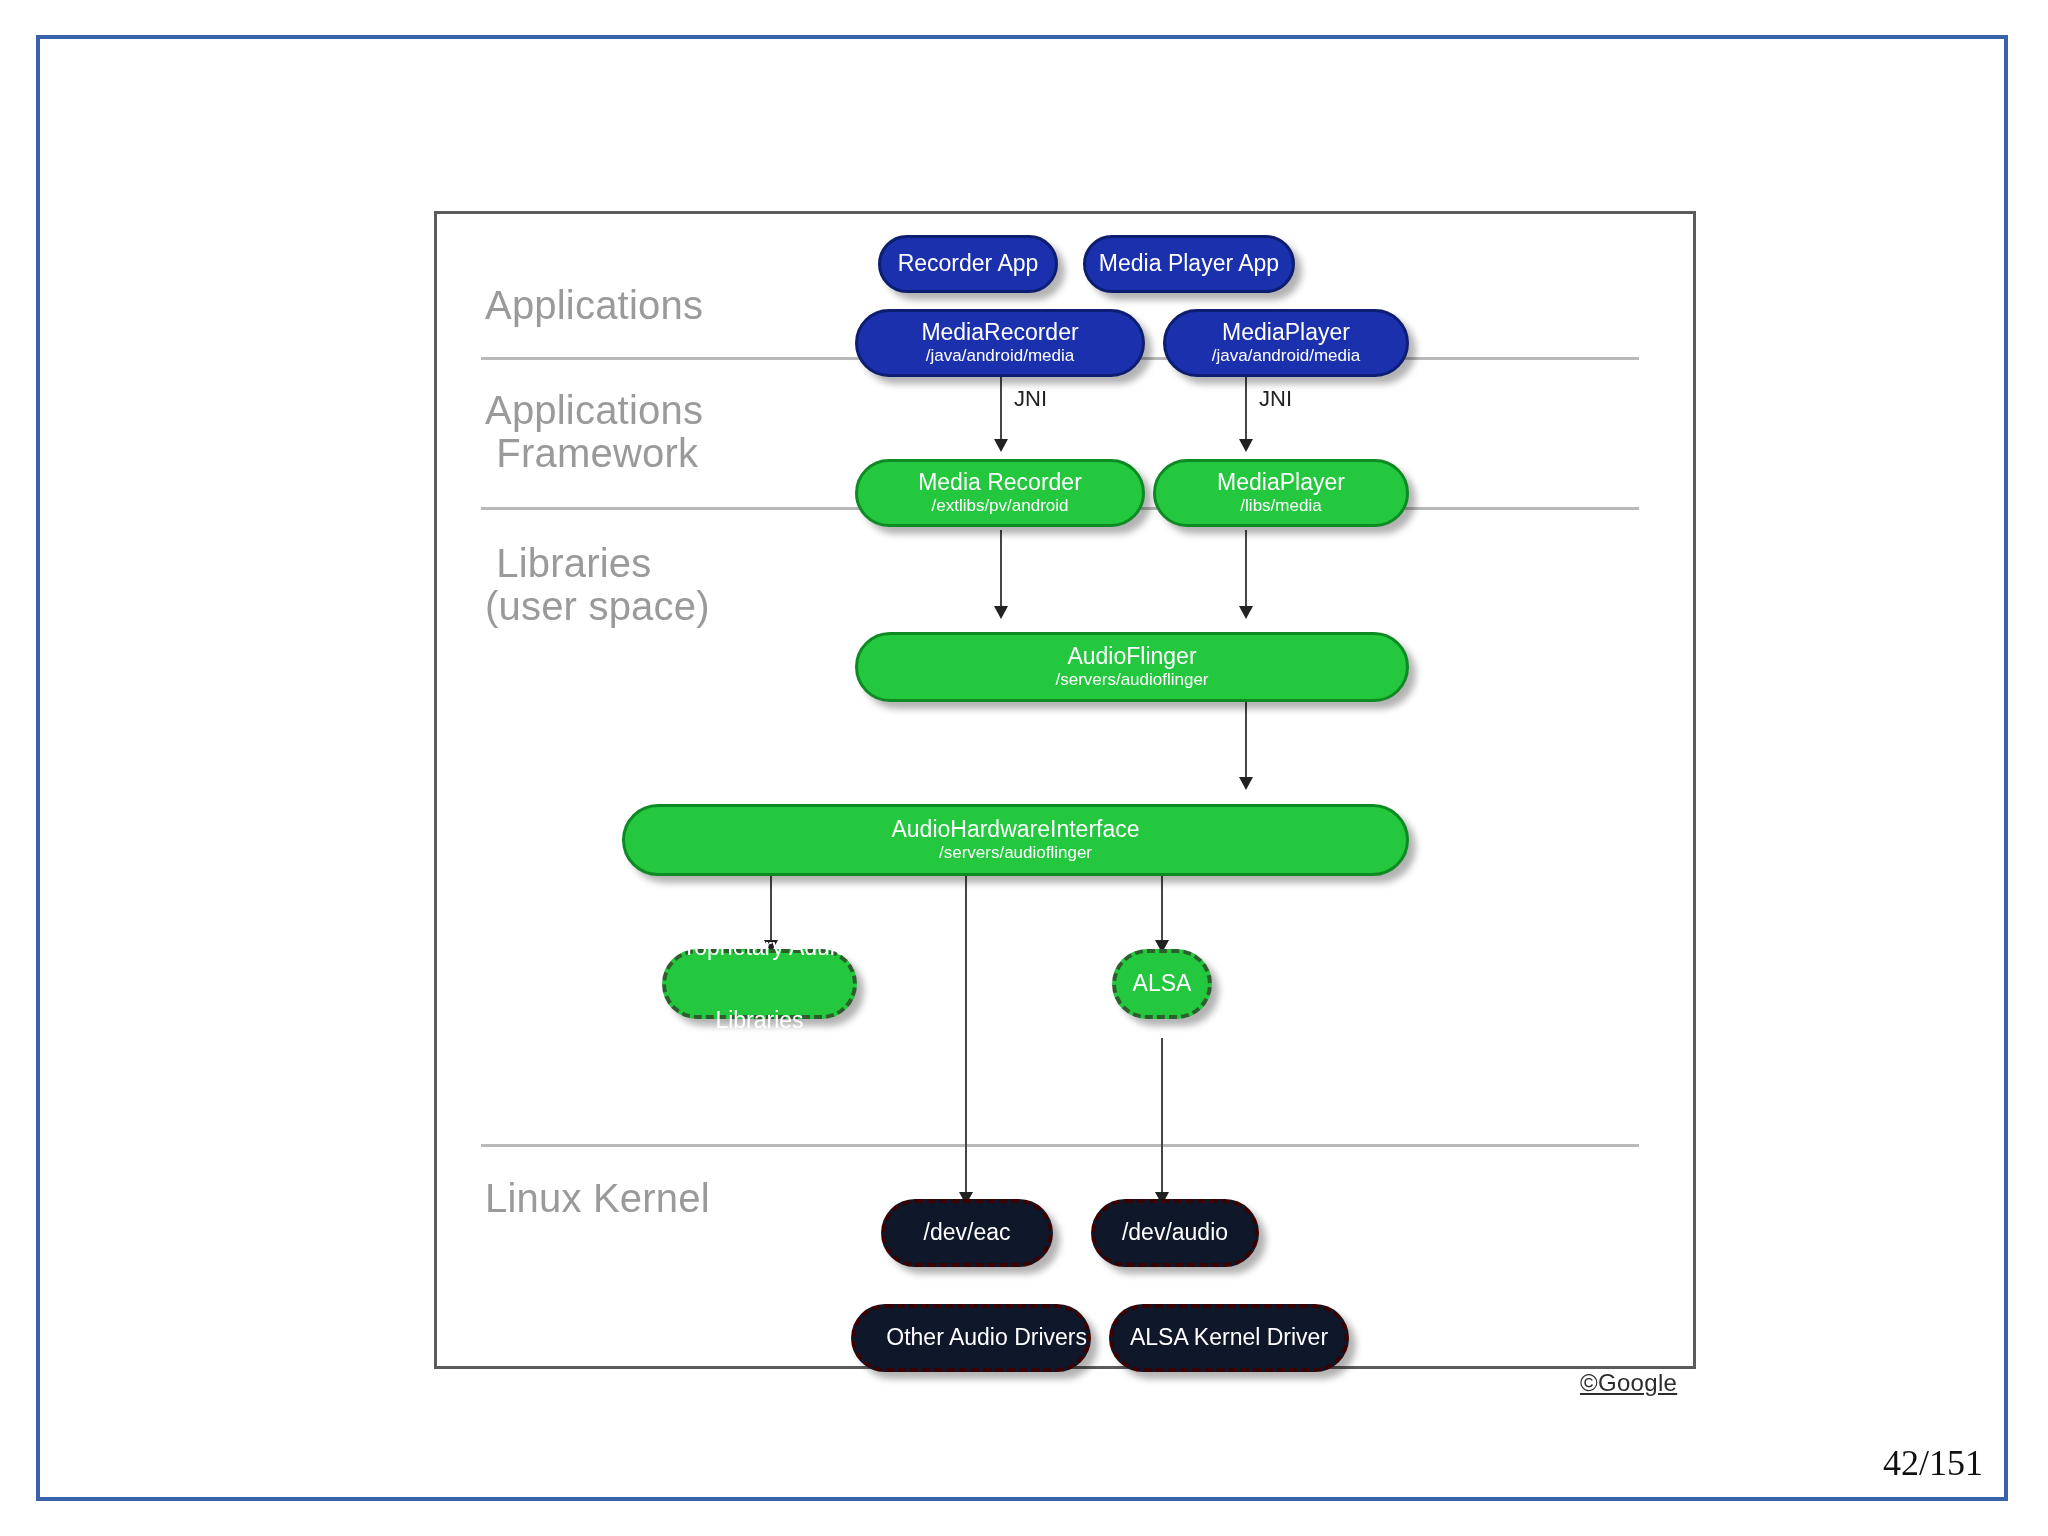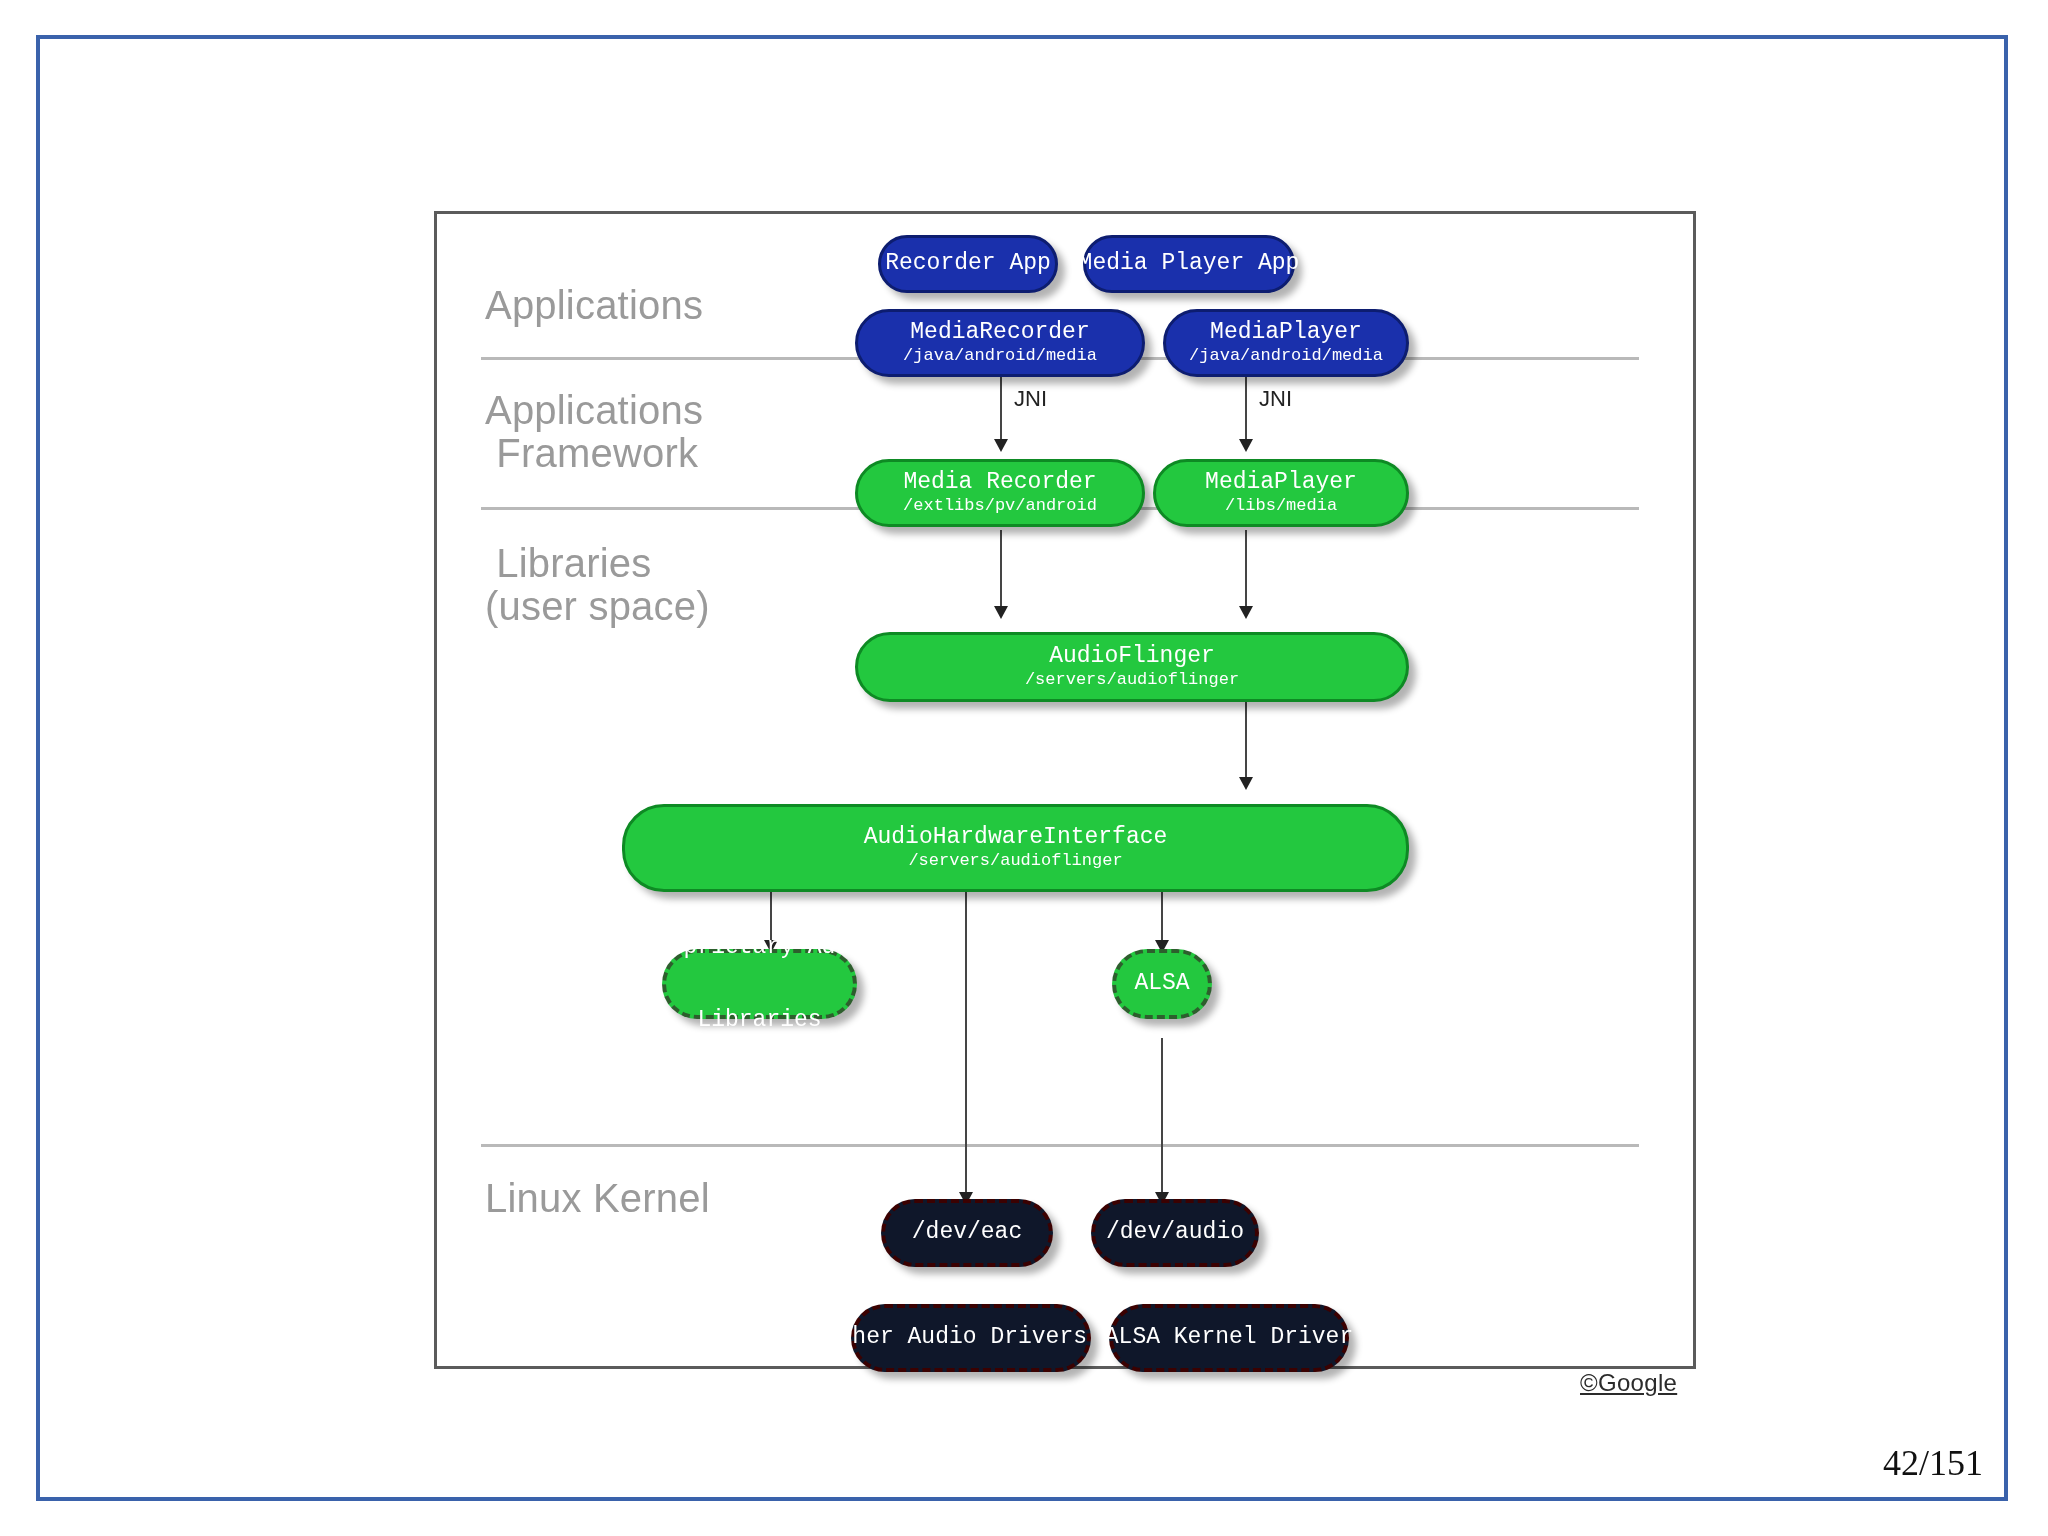--- a/index.html
+++ b/index.html
@@ -71,21 +71,20 @@
     box-sizing: border-box;
     border-radius: 42px;
     display: flex;
     flex-direction: column;
     align-items: center;
     justify-content: center;
     text-align: center;
     color: #ffffff;
     box-shadow: 7px 7px 7px rgba(0,0,0,0.30);
     z-index: 4;
-    font-family: Liberation Mono, monospace;
   }
   .node .title {
     font-size: 23px;
     line-height: 1.1;
     white-space: pre;
   }
   .node .sub {
     font-size: 17px;
     line-height: 1.15;
     margin-top: 1px;
@@ -215,21 +214,21 @@
     <div class="node green" style="left:716px; top:245px; width:256px; height:68px;">
       <span class="title">MediaPlayer</span>
       <span class="sub">/libs/media</span>
     </div>
 
     <div class="node green" style="left:418px; top:418px; width:554px; height:70px;">
       <span class="title">AudioFlinger</span>
       <span class="sub">/servers/audioflinger</span>
     </div>
 
-    <div class="node green" style="left:185px; top:590px; width:787px; height:88px;">
+    <div class="node green" style="left:185px; top:590px; width:787px; height:72px;">
       <span class="title">AudioHardwareInterface</span>
       <span class="sub">/servers/audioflinger</span>
     </div>
 
     <div class="node green dashed-green" style="left:225px; top:735px; width:195px; height:70px;gap:48px;">
       <span class="title">Proprietary Aduio</span>
       <span class="title">Libraries</span>
     </div>
 
     <div class="node green dashed-green" style="left:675px; top:735px; width:100px; height:70px;">

